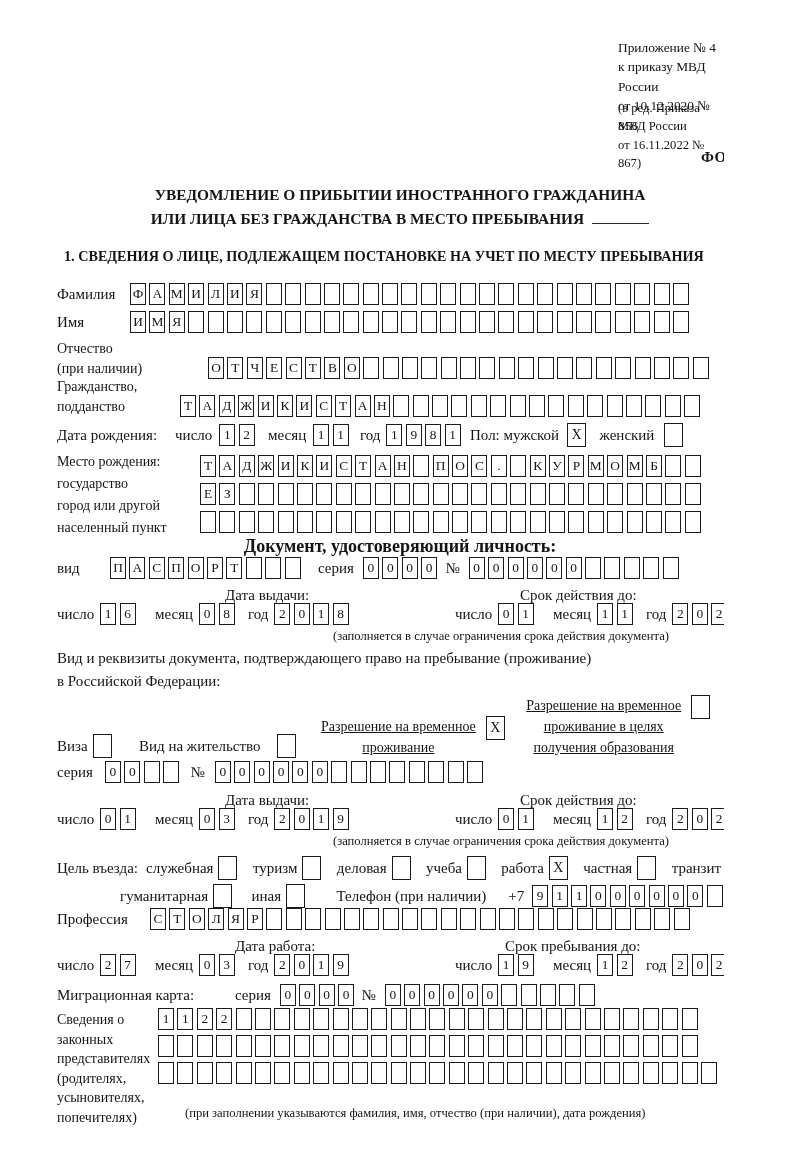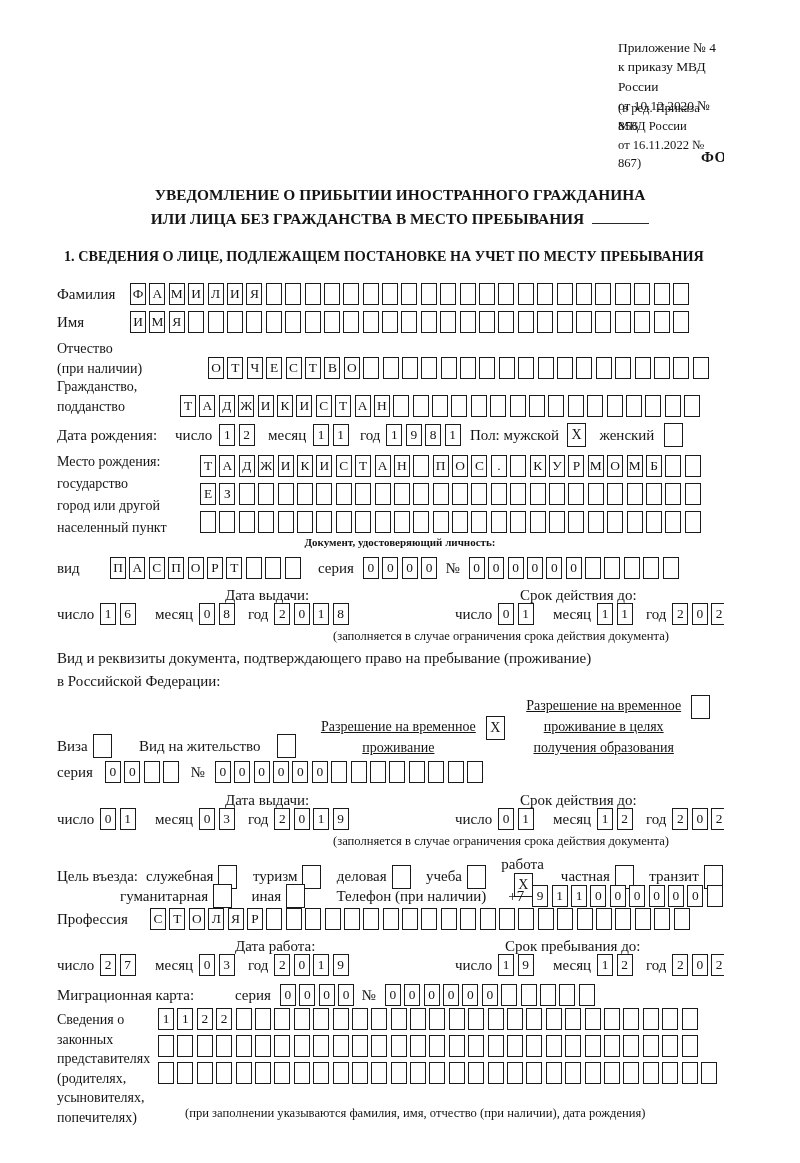--- a/index.html
+++ b/index.html
@@ -318,21 +318,21 @@
           <span class="cb"></span>
           <span class="cb"></span>
           <span class="cb"></span>
           <span class="cb"></span>
           <span class="cb"></span>
           <span class="cb"></span>
         </span>
     </span>
   </div>
 
-  <div class="abs bold" style="top:536px; left:0; width:800px; text-align:center; font-size:11px;">Документ, удостоверяющий личность:</div>
+  <div class="abs bold" style="top:536px; left:0; width:800px; text-align:center; font-size:18px;">Документ, удостоверяющий личность:</div>
 
   <div class="row" style="top:557px; left:57px;">
     <span class="lbl" style="width:53px;">вид</span>
     <span class="boxes">
         <span class="cb">П</span>
         <span class="cb">А</span>
         <span class="cb">С</span>
         <span class="cb">П</span>
         <span class="cb">О</span>
         <span class="cb">Р</span>
@@ -538,21 +538,21 @@
       <span class="boxes chk">
           <span class="cb"></span>
         </span>
     </span>
     <span class="opt" style="margin-right:12px;">
       <span class="lbl">учеба</span>
       <span class="boxes chk">
           <span class="cb"></span>
         </span>
     </span>
-    <span class="opt" style="margin-right:12px;flex-direction:column;">
+    <span class="opt" style="margin-right:12px;">
       <span class="lbl">работа</span>
       <span class="boxes chk">
           <span class="cb">X</span>
         </span>
     </span>
     <span class="opt" style="margin-right:12px;">
       <span class="lbl">частная</span>
       <span class="boxes chk">
           <span class="cb"></span>
         </span>

